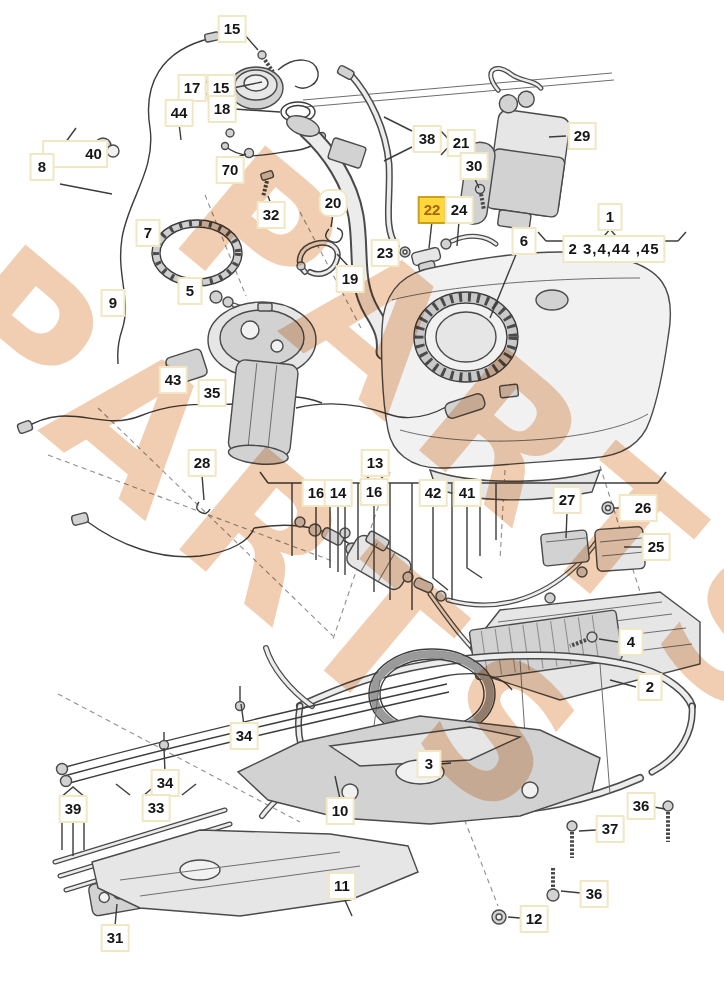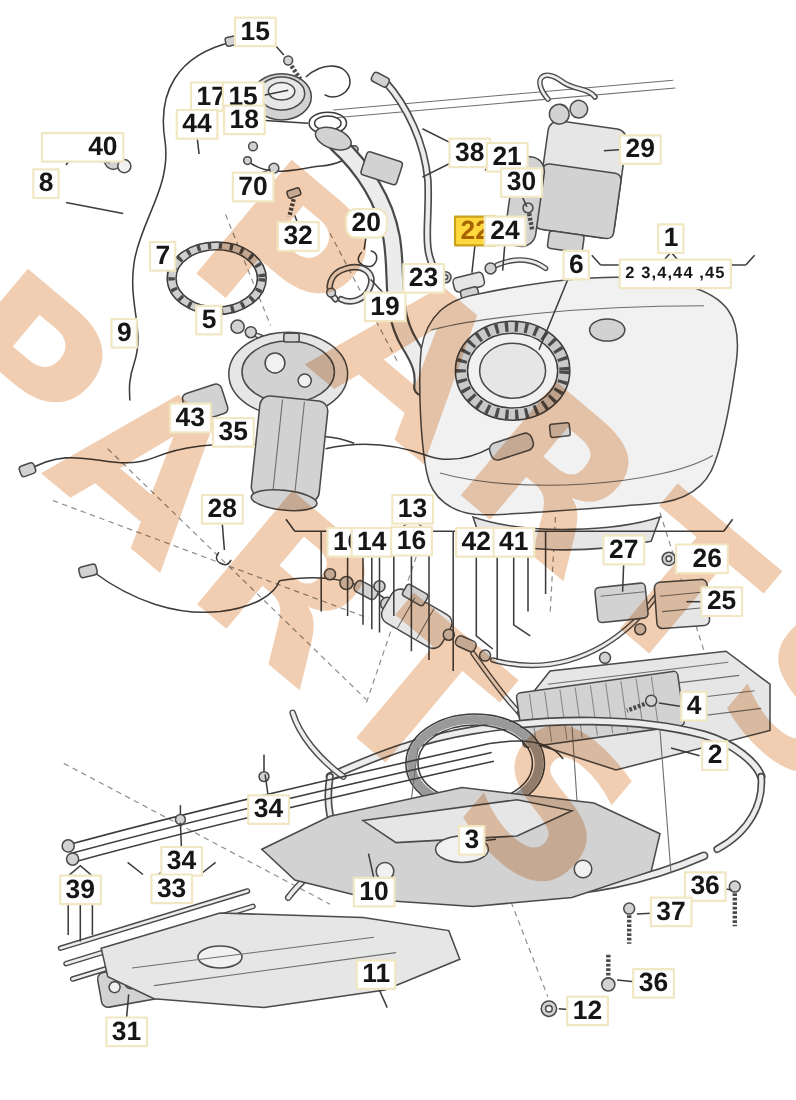--- a/index.html
+++ b/index.html
@@ -3,21 +3,21 @@
 <meta charset="utf-8">
 <style>
   html,body{margin:0;padding:0;background:#fff;}
   .stage{position:relative;width:724px;height:1000px;background:#ffffff;overflow:hidden;
          font-family:"Liberation Sans",sans-serif;}
   .artwork{position:absolute;inset:0;z-index:1;}
   .watermark{position:absolute;inset:0;z-index:2;pointer-events:none;mix-blend-mode:multiply;}
   .watermark text{font-family:"DejaVu Sans",sans-serif;font-weight:bold;letter-spacing:26px;}
   #callout-layer{position:absolute;inset:0;z-index:3;}
   .callout{position:absolute;transform:translate(-50%,-50%);
-           font-size:24px;font-weight:bold;color:#161616;
+           font-size:15px;font-weight:bold;color:#161616;
            background:#ffffff;border:2px solid #f1e7c3;border-radius:1px;
            padding:0 4px;line-height:24px;min-width:13px;text-align:center;
            white-space:nowrap;cursor:pointer;}
   .callout.highlight{background:var(--hl-bg,#ffd83d);border-color:var(--hl-border,#c9a11b);
            color:var(--hl-text,#a76400);}
   .callout.wide{font-size:15px;letter-spacing:1px;}
   
   .ln{stroke:#3c3c3c;stroke-width:1.4;fill:none;}
   .thin{stroke:#6e6e6e;stroke-width:1;fill:none;}
   .dash{stroke:#8f8f8f;stroke-width:1.1;stroke-dasharray:5 4;fill:none;}
@@ -431,21 +431,21 @@
       <text id="wm-line2" x="-90" y="660" font-size="185">PARTS</text>
     </g>
   </svg>
 
   <div id="callout-layer">
       <div class="callout" style="left: 232px; top: 29px;">15</div>
       <div class="callout" style="left: 192px; top: 88px;">17</div>
       <div class="callout" style="left: 221px; top: 88px;">15</div>
       <div class="callout" style="left: 222px; top: 109px;">18</div>
       <div class="callout" style="left: 179px; top: 113px;">44</div>
-      <div class="callout" style="left: 75px; top: 134px; padding-left: 41px;">40</div>
+      <div class="callout" style="left: 75px; top: 154px; padding-left: 41px;">40</div>
       <div class="callout" style="left: 42px; top: 167px;">8</div>
       <div class="callout" style="left: 230px; top: 170px;">70</div>
       <div class="callout" style="left: 427px; top: 139px;">38</div>
       <div class="callout" style="left: 461px; top: 143px;">21</div>
       <div class="callout" style="left: 582px; top: 136px;">29</div>
       <div class="callout" style="left: 474px; top: 166px;">30</div>
       <div class="callout" style="left: 333px; top: 203px; border-radius: 10px;">20</div>
       <div class="callout" style="left: 271px; top: 215px;">32</div>
       <div class="callout highlight" style="left: 432px; top: 210px;">22</div>
       <div class="callout" style="left: 459px; top: 210px;">24</div>

